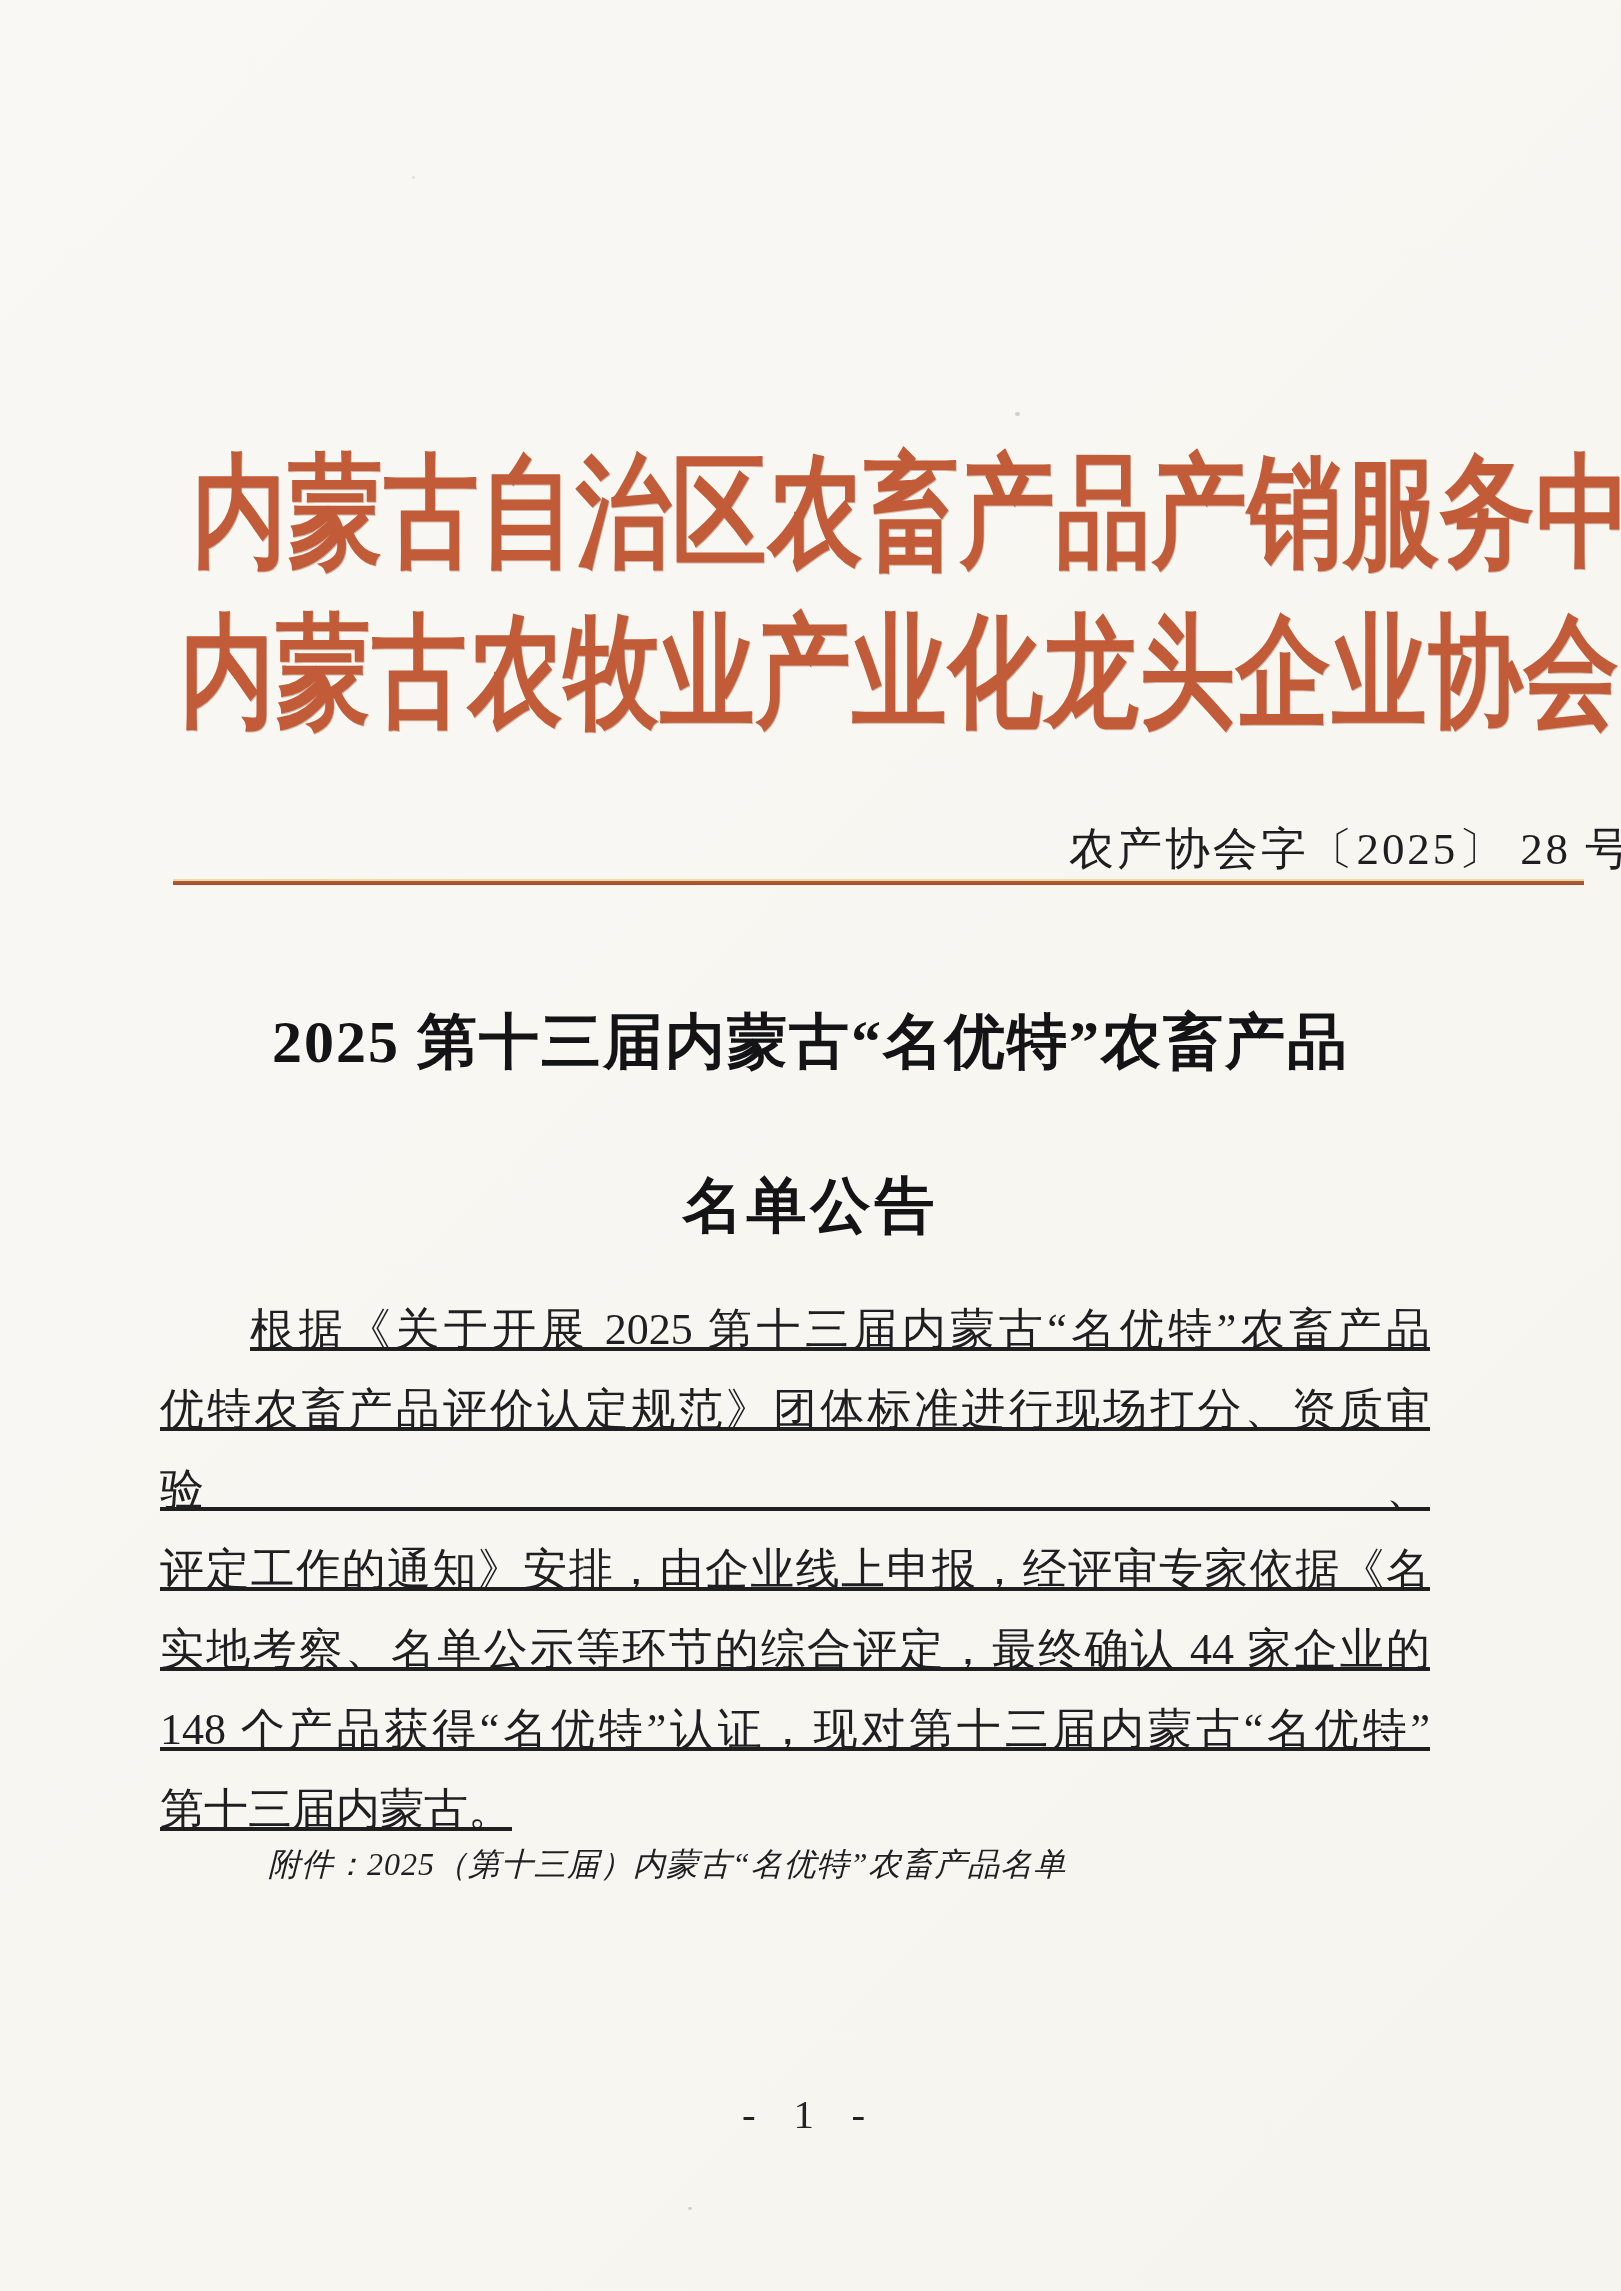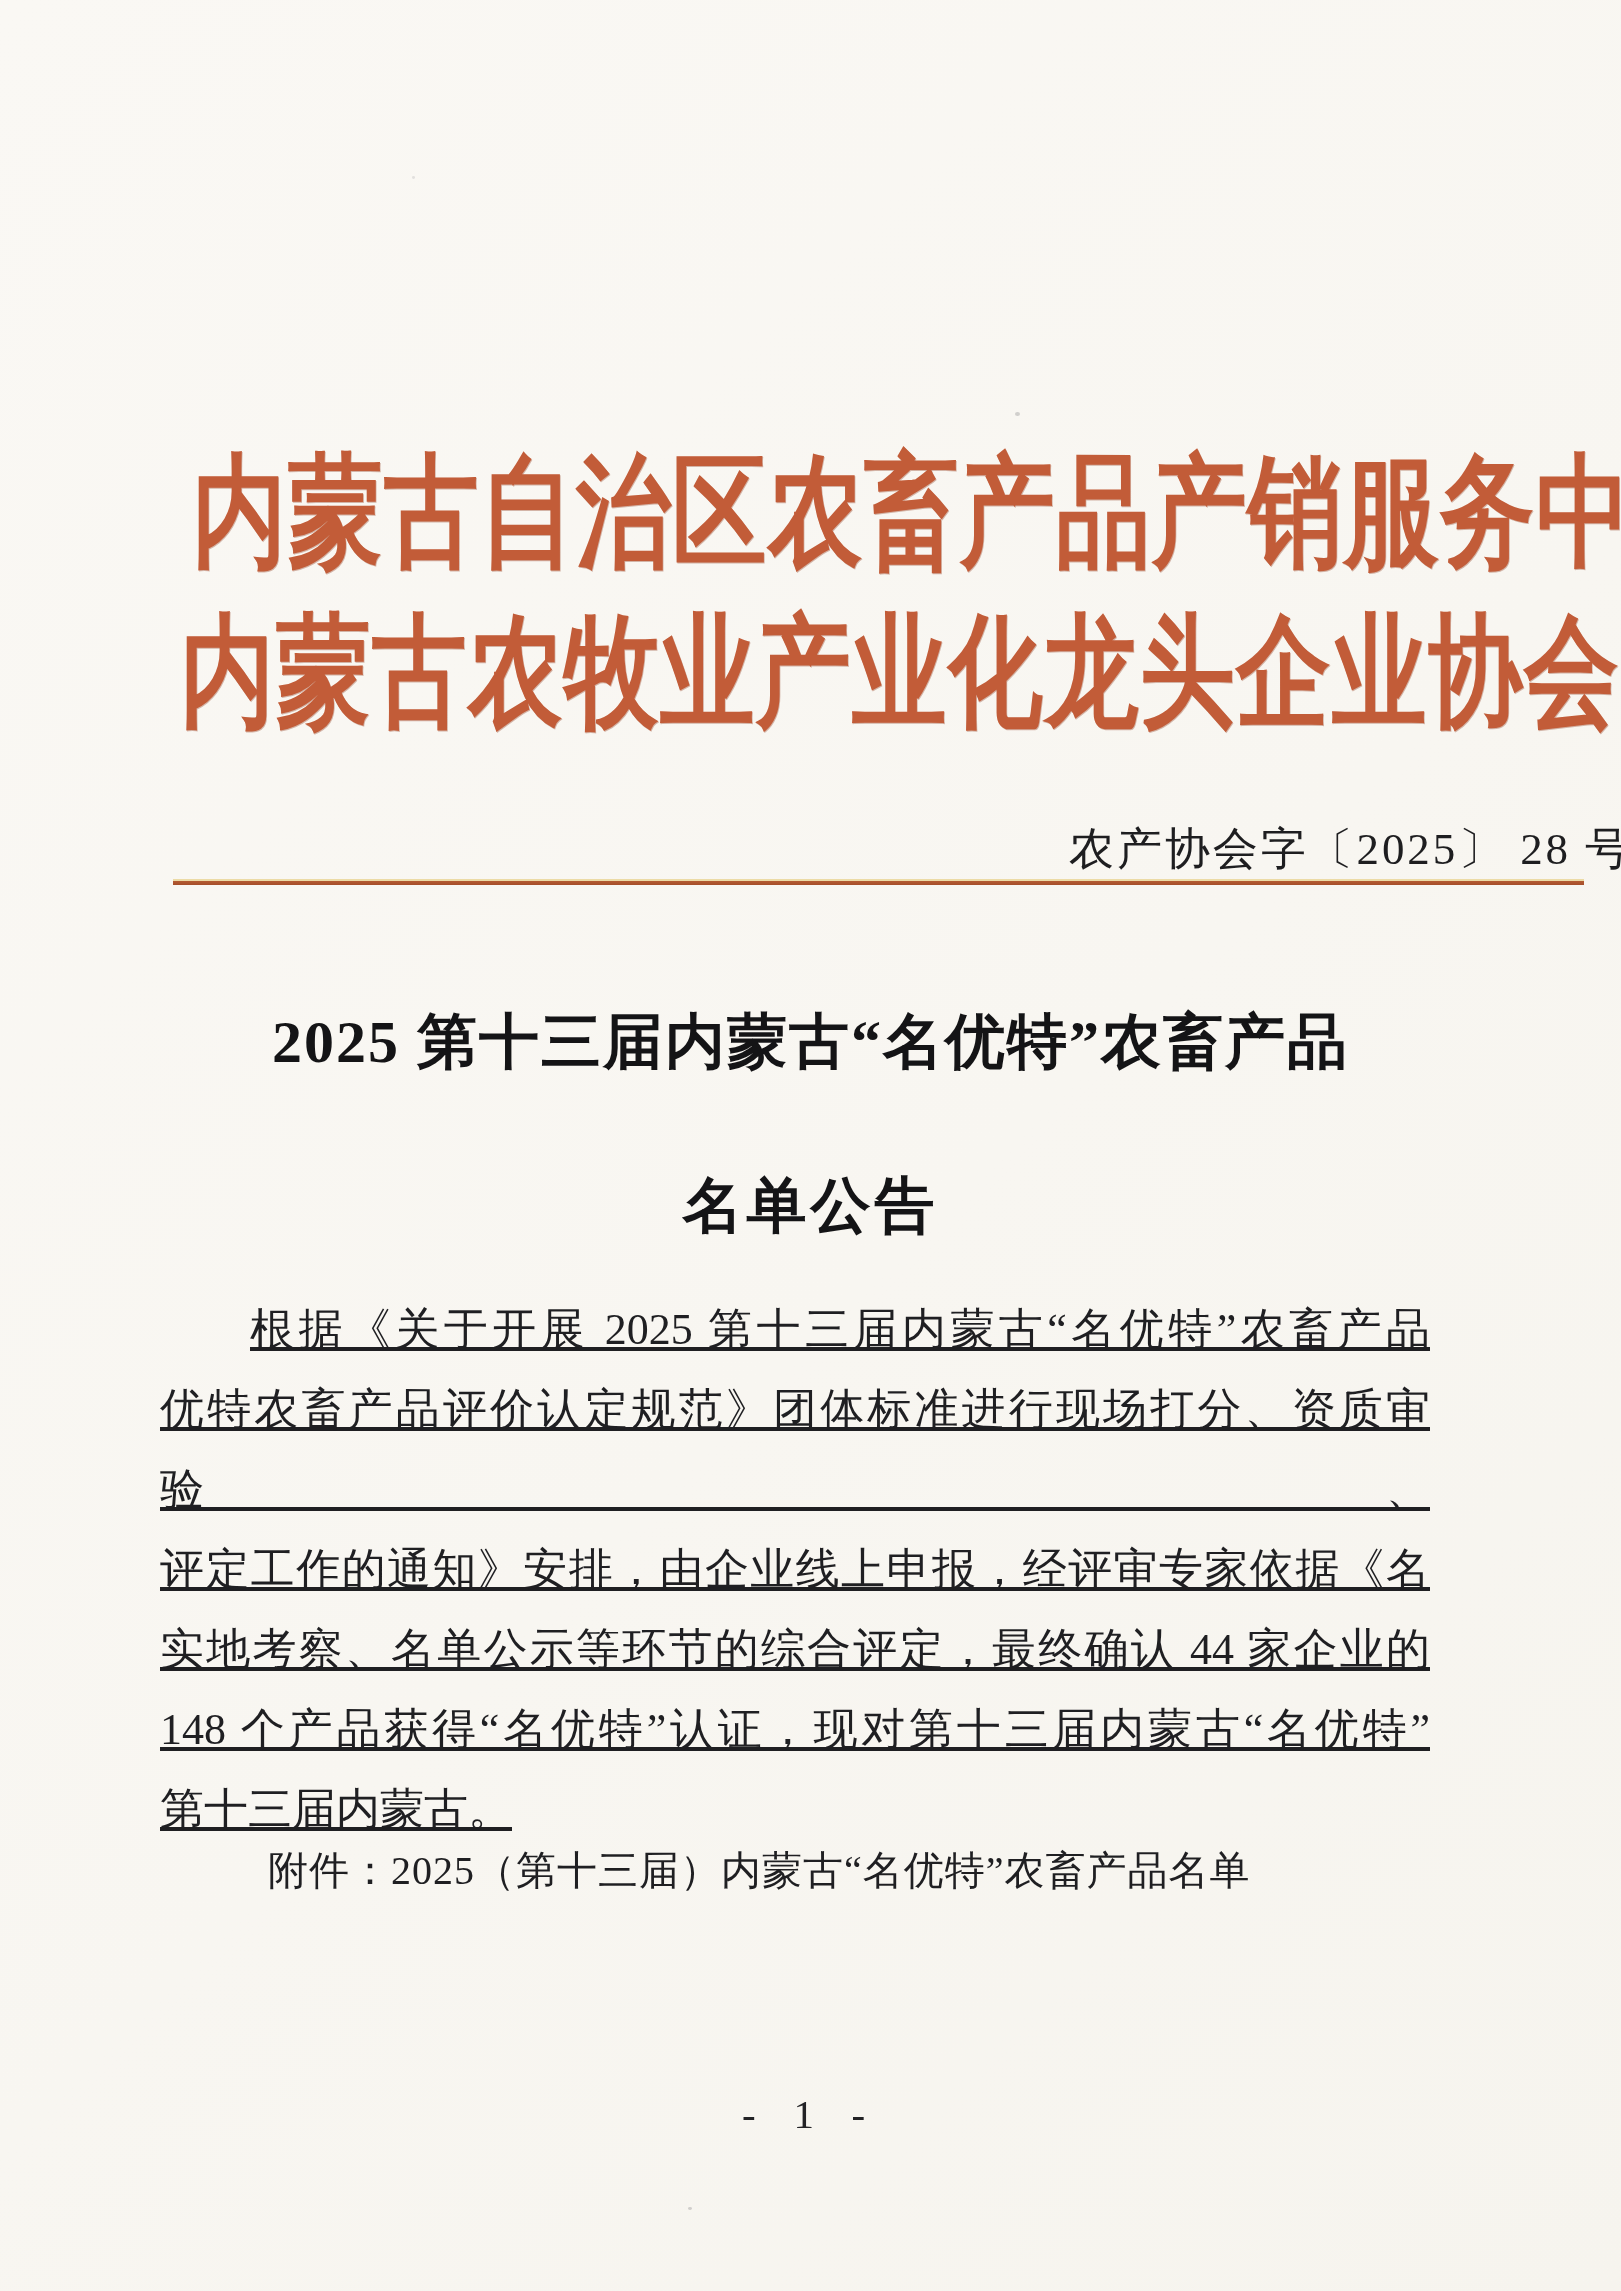--- a/index.html
+++ b/index.html
@@ -115,25 +115,26 @@
     text-indent: 90px;
   }
 
   
   .attachment {
     position: absolute;
     top: 1843px;
     left: 160px;
     width: 1270px;
     padding-left: 108px;
-    font-size: 40px;
+    font-size: 32px;
     letter-spacing: 1px;
     color: #1f1f22;
     box-sizing: border-box;
     white-space: nowrap;
+    font-style: italic;
   }
 
   
   .page-number {
     position: absolute;
     top: 2090px;
     left: 0;
     width: 100%;
     text-align: center;
     font-size: 41px;

